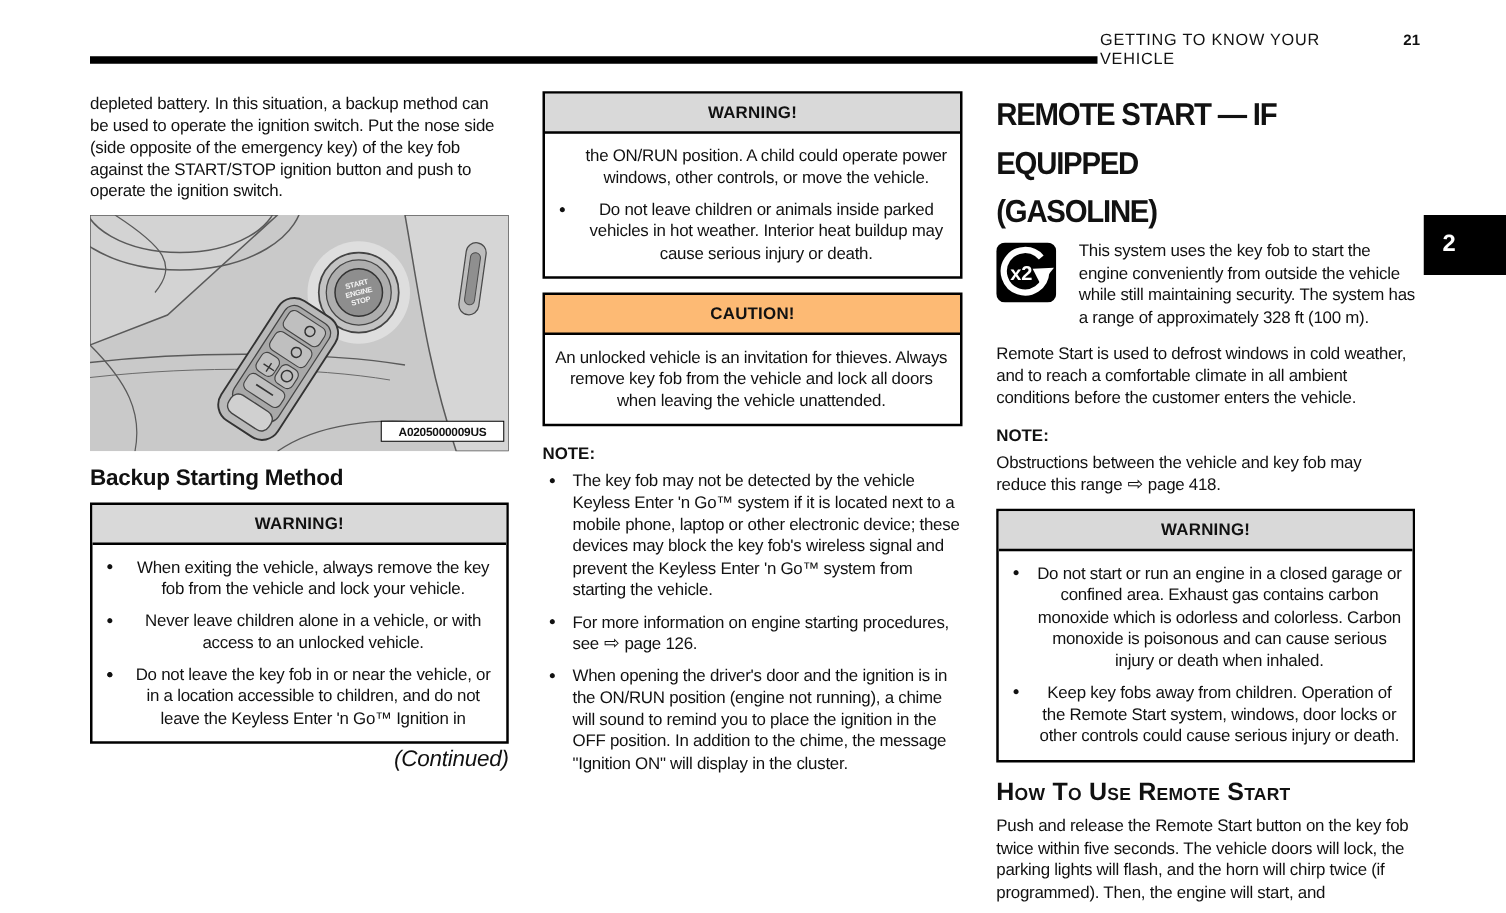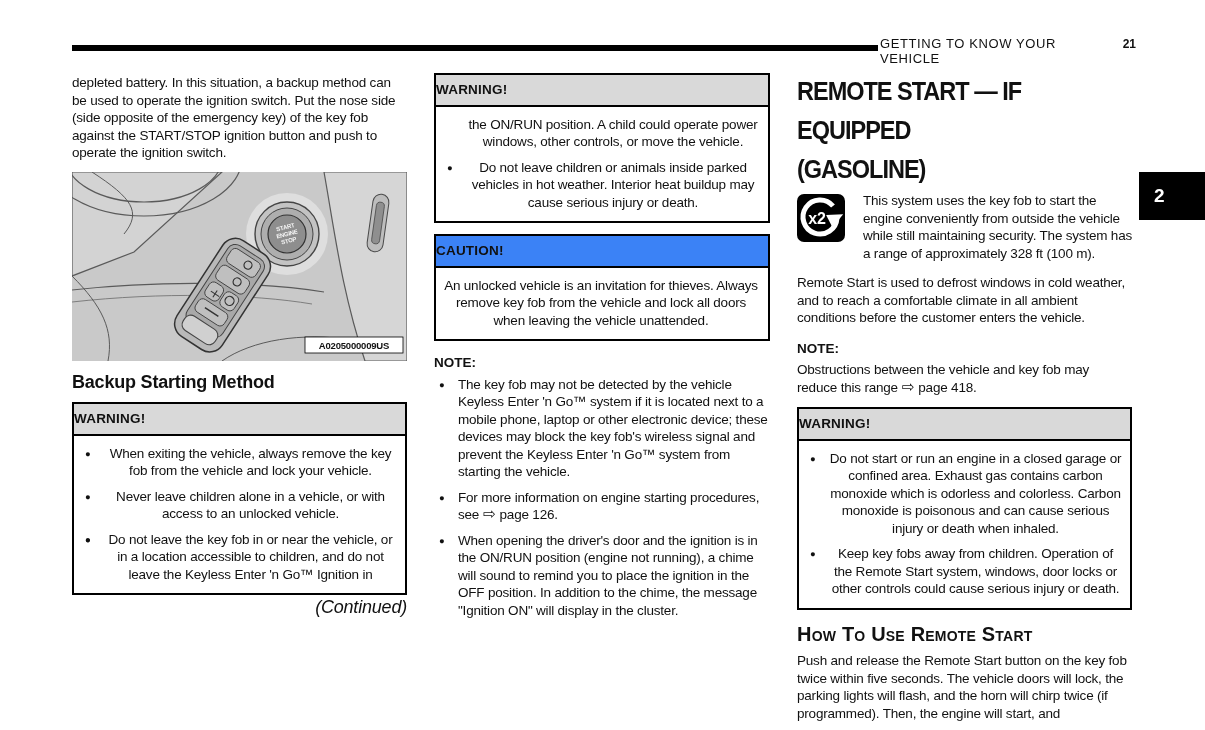--- a/index.html
+++ b/index.html
@@ -2,41 +2,41 @@
 <html><head>
 <meta charset="utf-8">
 <style>
   html,body{margin:0;padding:0;background:#ffffff;}
   #page{position:relative;width:1205px;height:730px;background:#ffffff;overflow:hidden;
         font-family:"Liberation Sans",sans-serif;color:#111;}
   .t{font-size:13.5px;line-height:17.5px;letter-spacing:-0.2px;}
 
   
   .rule{position:absolute;left:72px;top:45px;width:806px;height:6px;background:#000;}
-  .hdr{position:absolute;top:36px;left:880px;width:256px;display:flex;justify-content:flex-end;
+  .hdr{position:absolute;top:24px;left:880px;width:256px;display:flex;justify-content:flex-end;
        align-items:baseline;gap:32px;}
   .hdr .ht{font-size:13px;letter-spacing:0.6px;}
   .hdr .pn{font-size:12px;font-weight:bold;}
 
   
   .tab{position:absolute;right:0;top:172px;width:66px;height:48px;background:#000;color:#fff;
        display:flex;align-items:center;}
   .tab span{font-size:19px;font-weight:bold;margin-left:15px;}
 
   
   .col{position:absolute;width:335px;}
   #col1{left:72px;top:74px;}
   #col2{left:434px;top:73px;width:336px;}
   #col3{left:797px;top:72px;}
 
   
   .box{border:2px solid #000;margin-top:11px;}
-  .box .hd{background:#d9d9d9;border-bottom:2px solid #000;
+  .box .hd{background:#d9d9d9;border-bottom:2px solid #000;text-align:center;
            font-weight:bold;font-size:13.5px;padding:6px 0;letter-spacing:0.2px;}
-  .box.caution .hd{background:#3b82f6;}
+  .box.caution .hd{background:#fdba74;}
   .box .bd{padding:9px 8px 10px 6px;text-align:center;}
   ul.blist{list-style:none;margin:0;padding:0;}
   ul.blist li{position:relative;padding-left:24px;margin-bottom:8px;}
   ul.blist li:last-child{margin-bottom:0;}
   .blt{position:absolute;left:5px;top:0;font-size:9.5px;}
   .lead{padding-left:24px;margin:0 0 8px 0;}
   .plain{margin:0;padding:0 2px;}
 
   .figure{margin-top:10px;width:335px;height:189px;display:block;}
   .caption{margin-top:13px;text-align:left;font-weight:bold;font-size:18px;}

